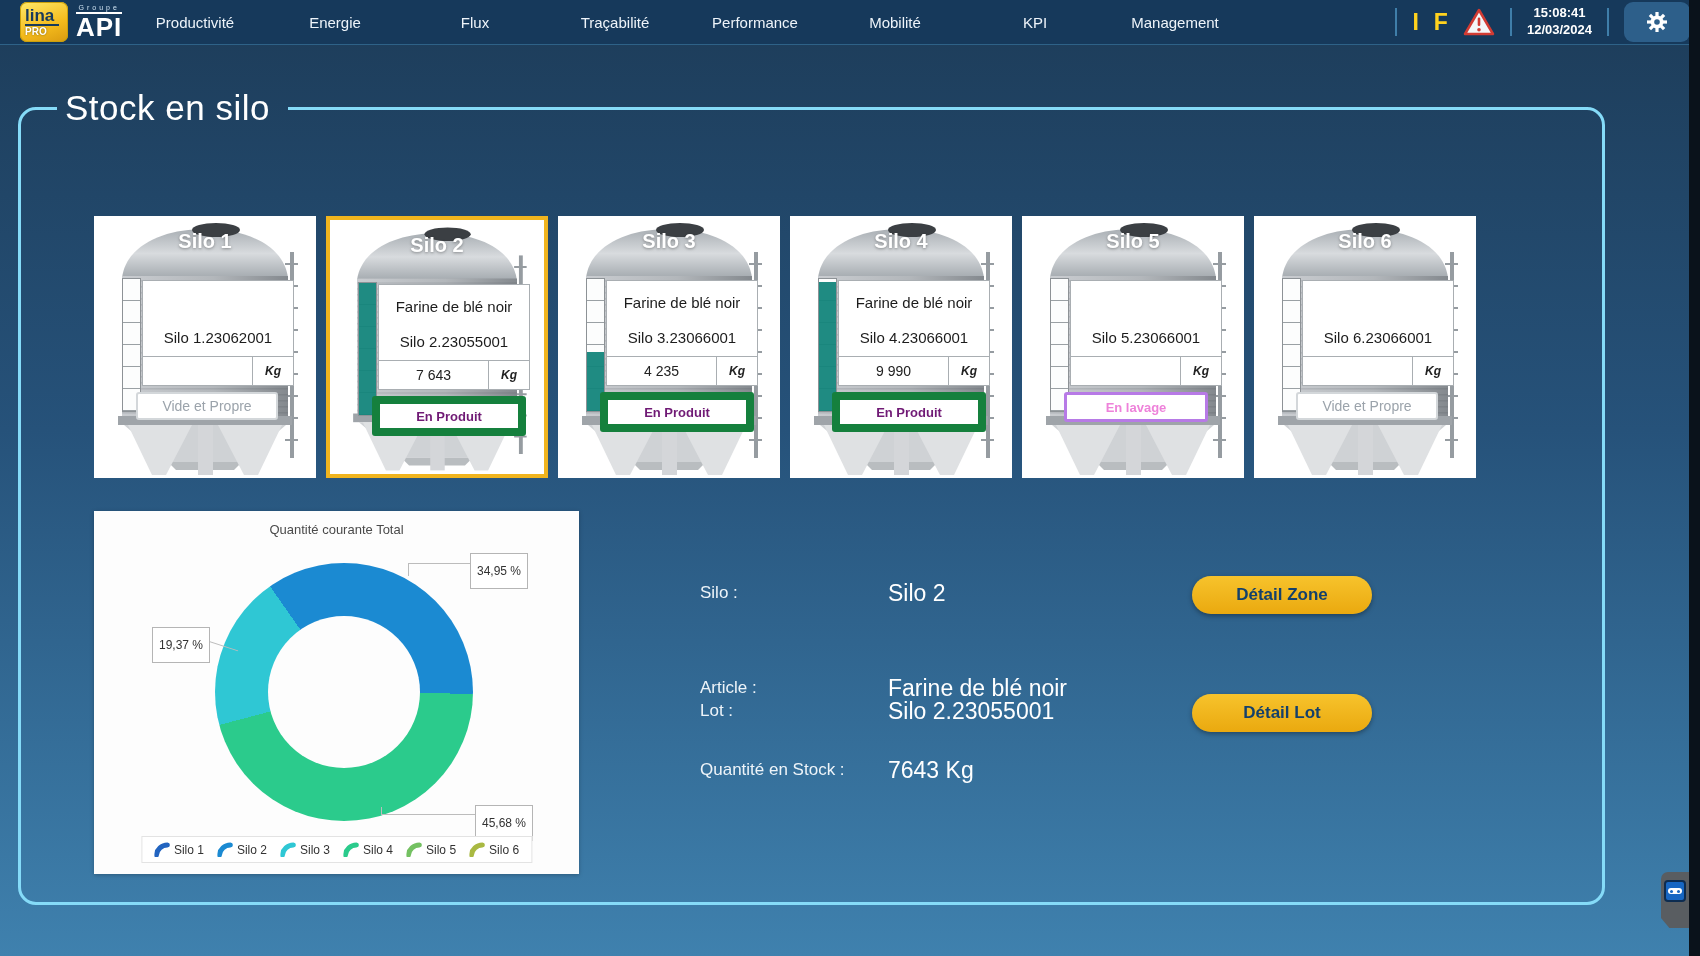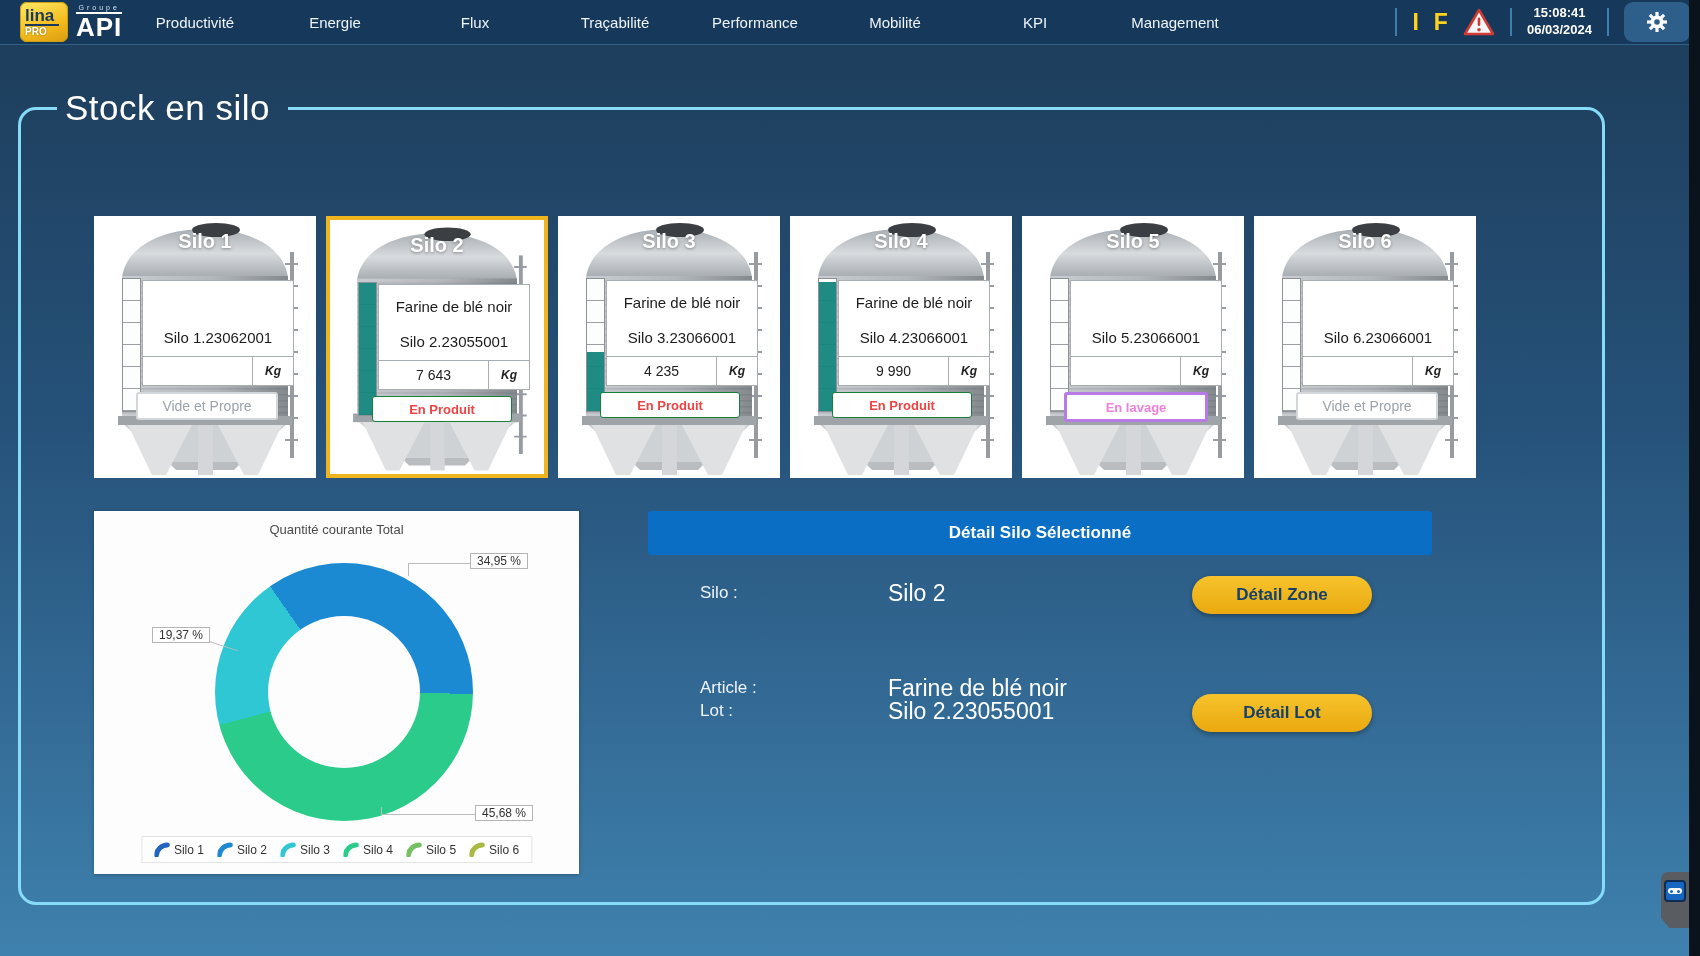--- a/index.html
+++ b/index.html
@@ -48,30 +48,30 @@
   .info{position:absolute;left:48px;top:64px;width:152px;height:106px;background:#fff;border:1px solid #a9aeb2;
         box-sizing:border-box;display:flex;flex-direction:column;}
   .article{height:34px;display:flex;align-items:center;justify-content:center;font-size:15px;color:#1c1c1c;padding-top:4px;}
   .lot{flex:1;display:flex;align-items:center;justify-content:center;font-size:15px;color:#1c1c1c;}
   .qty-row{height:28px;border-top:1px solid #a9aeb2;display:flex;}
   .qty{flex:1;display:flex;align-items:center;justify-content:center;font-size:14px;color:#222;}
   .unit{width:40px;border-left:1px solid #a9aeb2;display:flex;align-items:center;justify-content:center;
         font-size:12px;font-weight:bold;font-style:italic;color:#222;}
   .status{position:absolute;left:42px;top:176px;width:138px;height:24px;background:#fff;border-radius:3px;
           display:flex;align-items:center;justify-content:center;font-size:13px;font-weight:bold;box-sizing:content-box;}
-  .st-product{border:1px solid #15803d;color:#ef4444;}
+  .st-product{border:8px solid #15803d;color:#701a75;}
   .st-washing{border:3px solid #b77ae6;color:#ee82da;}
   .st-empty{border:2px solid #d3d7da;color:#9ba3ab;font-weight:normal;font-size:14px;}
   
   .chart-card{position:absolute;left:73px;top:383px;width:485px;height:363px;background:#fdfdfd;box-shadow:0 1px 4px rgba(0,0,0,0.25);}
   .chart-title{position:absolute;top:11px;left:0;width:100%;text-align:center;font-size:13px;color:#4a4a4a;}
   .donut{position:absolute;left:121px;top:52px;width:258px;height:258px;border-radius:50%;
          background:conic-gradient(from -35deg,#1b8ad2 0deg 125.8deg,#2bcb8c 125.8deg 290.2deg,#2fc7d4 290.2deg 360deg);}
   .donut::after{content:"";position:absolute;inset:53px;background:#fdfdfd;border-radius:50%;}
-  .pct{position:absolute;background:#fff;border:1px solid #b5b5b5;font-size:12px;color:#333;padding:0 6px;white-space:nowrap;}
+  .pct{position:absolute;background:#fff;border:1px solid #b5b5b5;font-size:12px;color:#333;padding:10px 6px;white-space:nowrap;}
   .pct-s2{left:376px;top:42px;}
   .pct-s3{left:58px;top:116px;}
   .pct-s4{left:381px;top:294px;}
   .cl{position:absolute;background:#bcbcbc;}
   .cl-s2a{left:314px;top:52px;width:62px;height:1px;}
   .cl-s2b{left:314px;top:52px;width:1px;height:13px;}
   .cl-s3{left:106px;top:127px;width:40px;height:1px;transform:rotate(18deg);transform-origin:left center;}
   .cl-s4a{left:287px;top:303px;width:94px;height:1px;}
   .cl-s4b{left:287px;top:296px;width:1px;height:8px;}
   .legend{position:absolute;left:50%;transform:translateX(-50%);bottom:11px;background:#fff;border:1px solid #e3e3e3;
@@ -158,21 +158,21 @@
     <div class="flag-letter">I</div>
     <div class="flag-letter">F</div>
     <svg class="warn-svg" width="32" height="28" viewBox="0 0 32 28">
       <path d="M16 2 L30 26 H2 Z" fill="#f4f6f8" stroke="#d23b33" stroke-width="2.5" stroke-linejoin="round"></path>
       <rect x="14.7" y="9.5" width="2.6" height="8.5" rx="1.3" fill="#d23b33"></rect>
       <circle cx="16" cy="21.8" r="1.8" fill="#d23b33"></circle>
     </svg>
     <div class="sep"></div>
     <div class="clock">
       <div>15:08:41</div>
-      <div>06/03/2024</div>
+      <div>12/03/2024</div>
     </div>
     <div class="sep"></div>
     <div class="gear-btn">
       <svg width="24" height="24" viewBox="0 0 24 24">
         <g stroke="#fff" stroke-width="3.2">
           <line x1="12" y1="2" x2="12" y2="7"></line>
             <line x1="12" y1="17" x2="12" y2="22"></line>
           <line x1="2" y1="12" x2="7" y2="12"></line>
             <line x1="17" y1="12" x2="22" y2="12"></line>
           <line x1="4.9" y1="4.9" x2="8.4" y2="8.4"></line>
@@ -352,33 +352,36 @@
       </div>
       <div class="leg-item">
         <svg width="16" height="15" viewBox="0 0 16 15">
             <path d="M2 13 A 11 11 0 0 1 13 3" stroke="#a9b942" stroke-width="5" fill="none" stroke-linecap="round"></path>
           </svg>
         <span>Silo 6</span>
       </div>
     </div>
   </div>
 
-  <div class="bar detail-bar">Détail Silo Sélectionné</div>
 
   <div class="d-row d-row1">
     <div class="d-label">Silo :</div>
     <div class="d-value">Silo 2</div>
   </div>
   <div class="d-row d-row2">
     <div class="d-label">Article :</div>
     <div class="d-value">Farine de blé noir</div>
   </div>
   <div class="d-row d-row3">
     <div class="d-label">Lot :</div>
     <div class="d-value">Silo 2.23055001</div>
+  </div>
+  <div class="d-row d-row4">
+    <div class="d-label">Quantité en Stock :</div>
+    <div class="d-value">7643 Kg</div>
   </div>
 
   <button class="pill-btn btn-lot">Détail Lot</button>
   <button class="pill-btn btn-zone">Détail Zone</button>
 </fieldset>
 
 <div class="edge-strip"></div>
 <div class="tv-tab">
   <div class="tv-icon">
       <div class="tv-glyph"></div>

